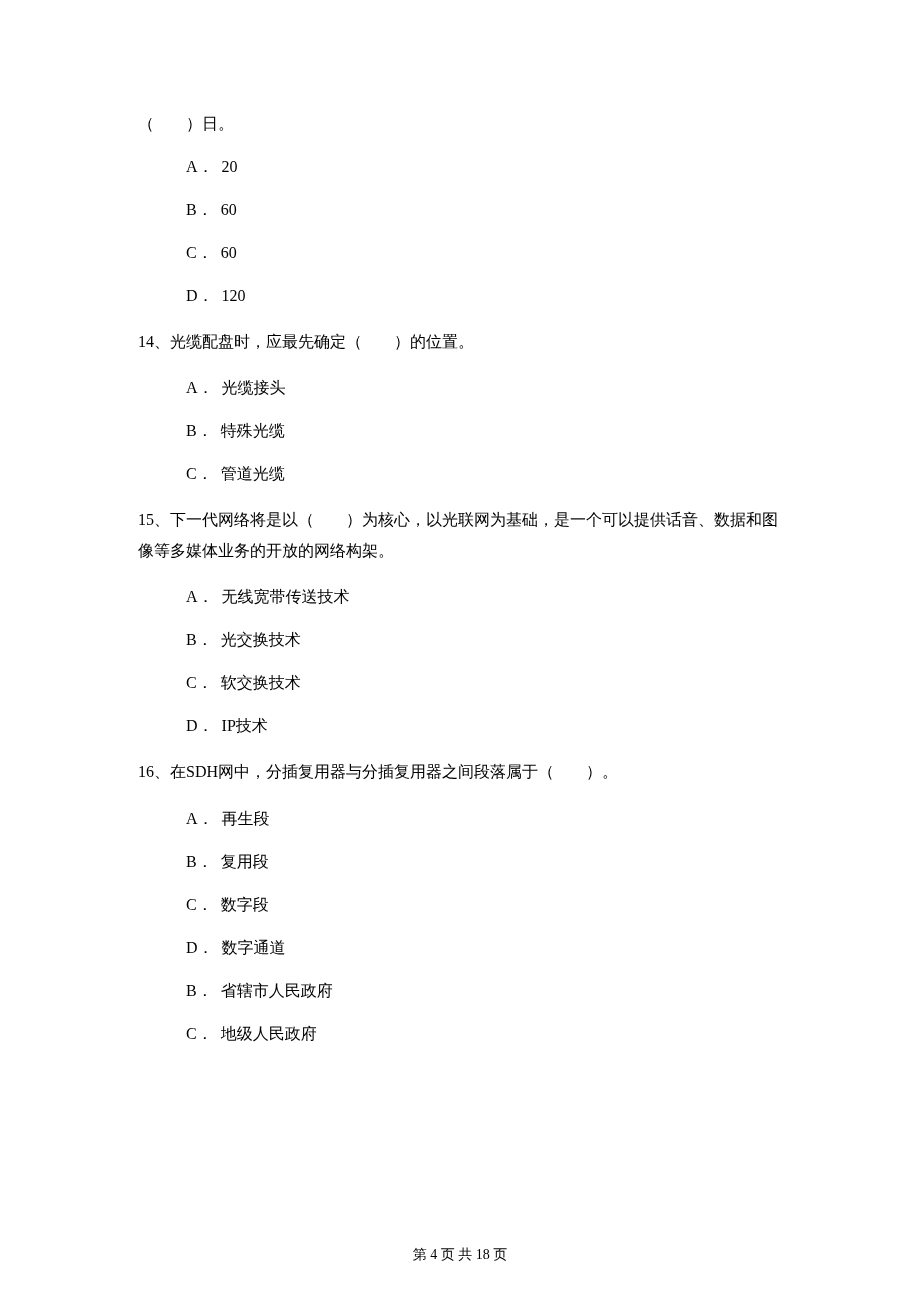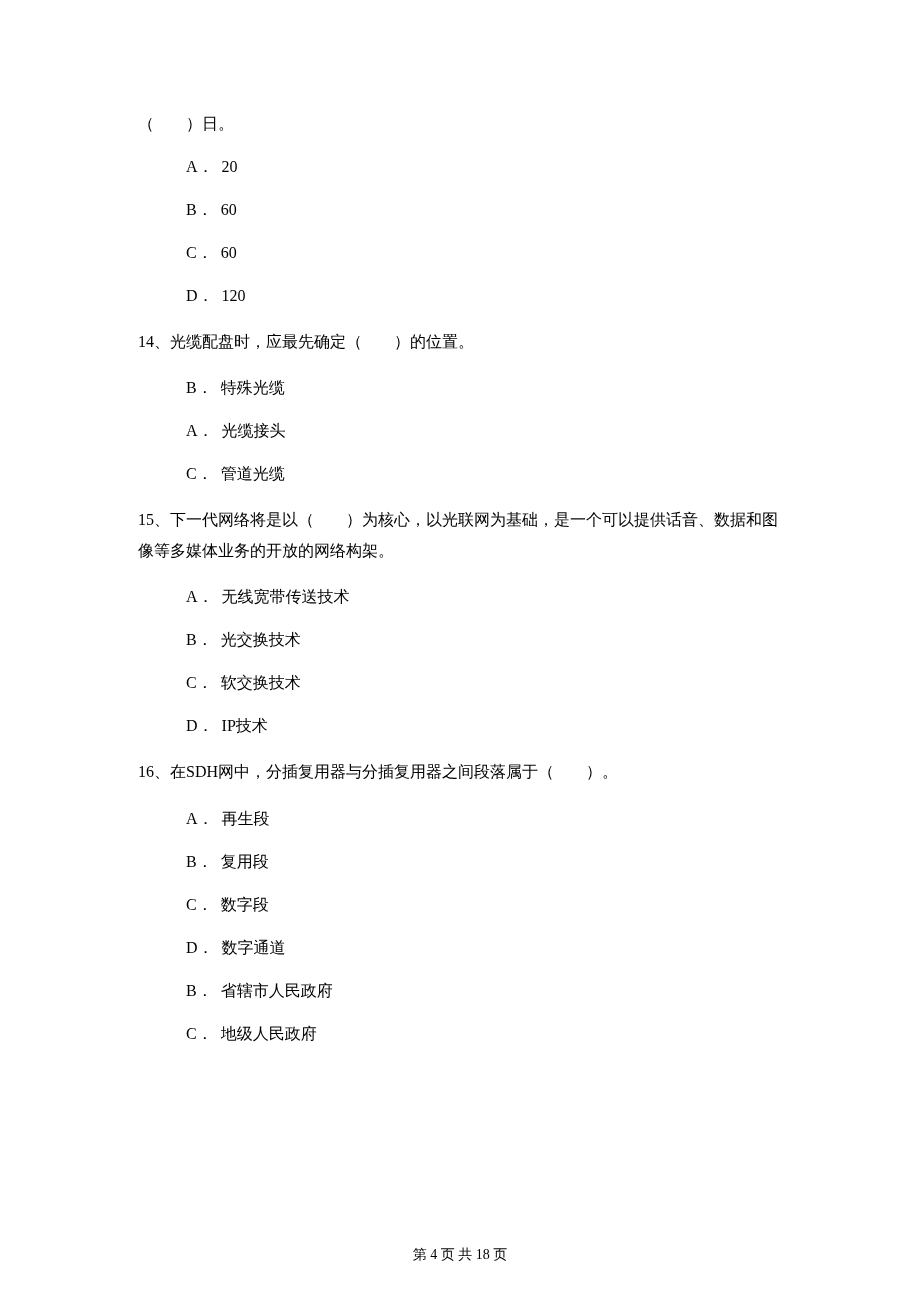--- a/index.html
+++ b/index.html
@@ -61,24 +61,24 @@
   </div>
   <div class="option">
     <span class="lbl">C．</span><span class="txt latin">60</span>
   </div>
   <div class="option">
     <span class="lbl">D．</span><span class="txt latin">120</span>
   </div>
 
   <div class="question">14、光缆配盘时，应最先确定（　　）的位置。</div>
   <div class="option">
-    <span class="lbl">B．</span><span class="txt">特殊光缆</span>
+    <span class="lbl">A．</span><span class="txt">光缆接头</span>
   </div>
   <div class="option">
-    <span class="lbl">A．</span><span class="txt">光缆接头</span>
+    <span class="lbl">B．</span><span class="txt">特殊光缆</span>
   </div>
   <div class="option">
     <span class="lbl">C．</span><span class="txt">管道光缆</span>
   </div>
 
   <div class="question">15、下一代网络将是以（　　）为核心，以光联网为基础，是一个可以提供话音、数据和图像等多媒体业务的开放的网络构架。</div>
   <div class="option">
     <span class="lbl">A．</span><span class="txt">无线宽带传送技术</span>
   </div>
   <div class="option">

